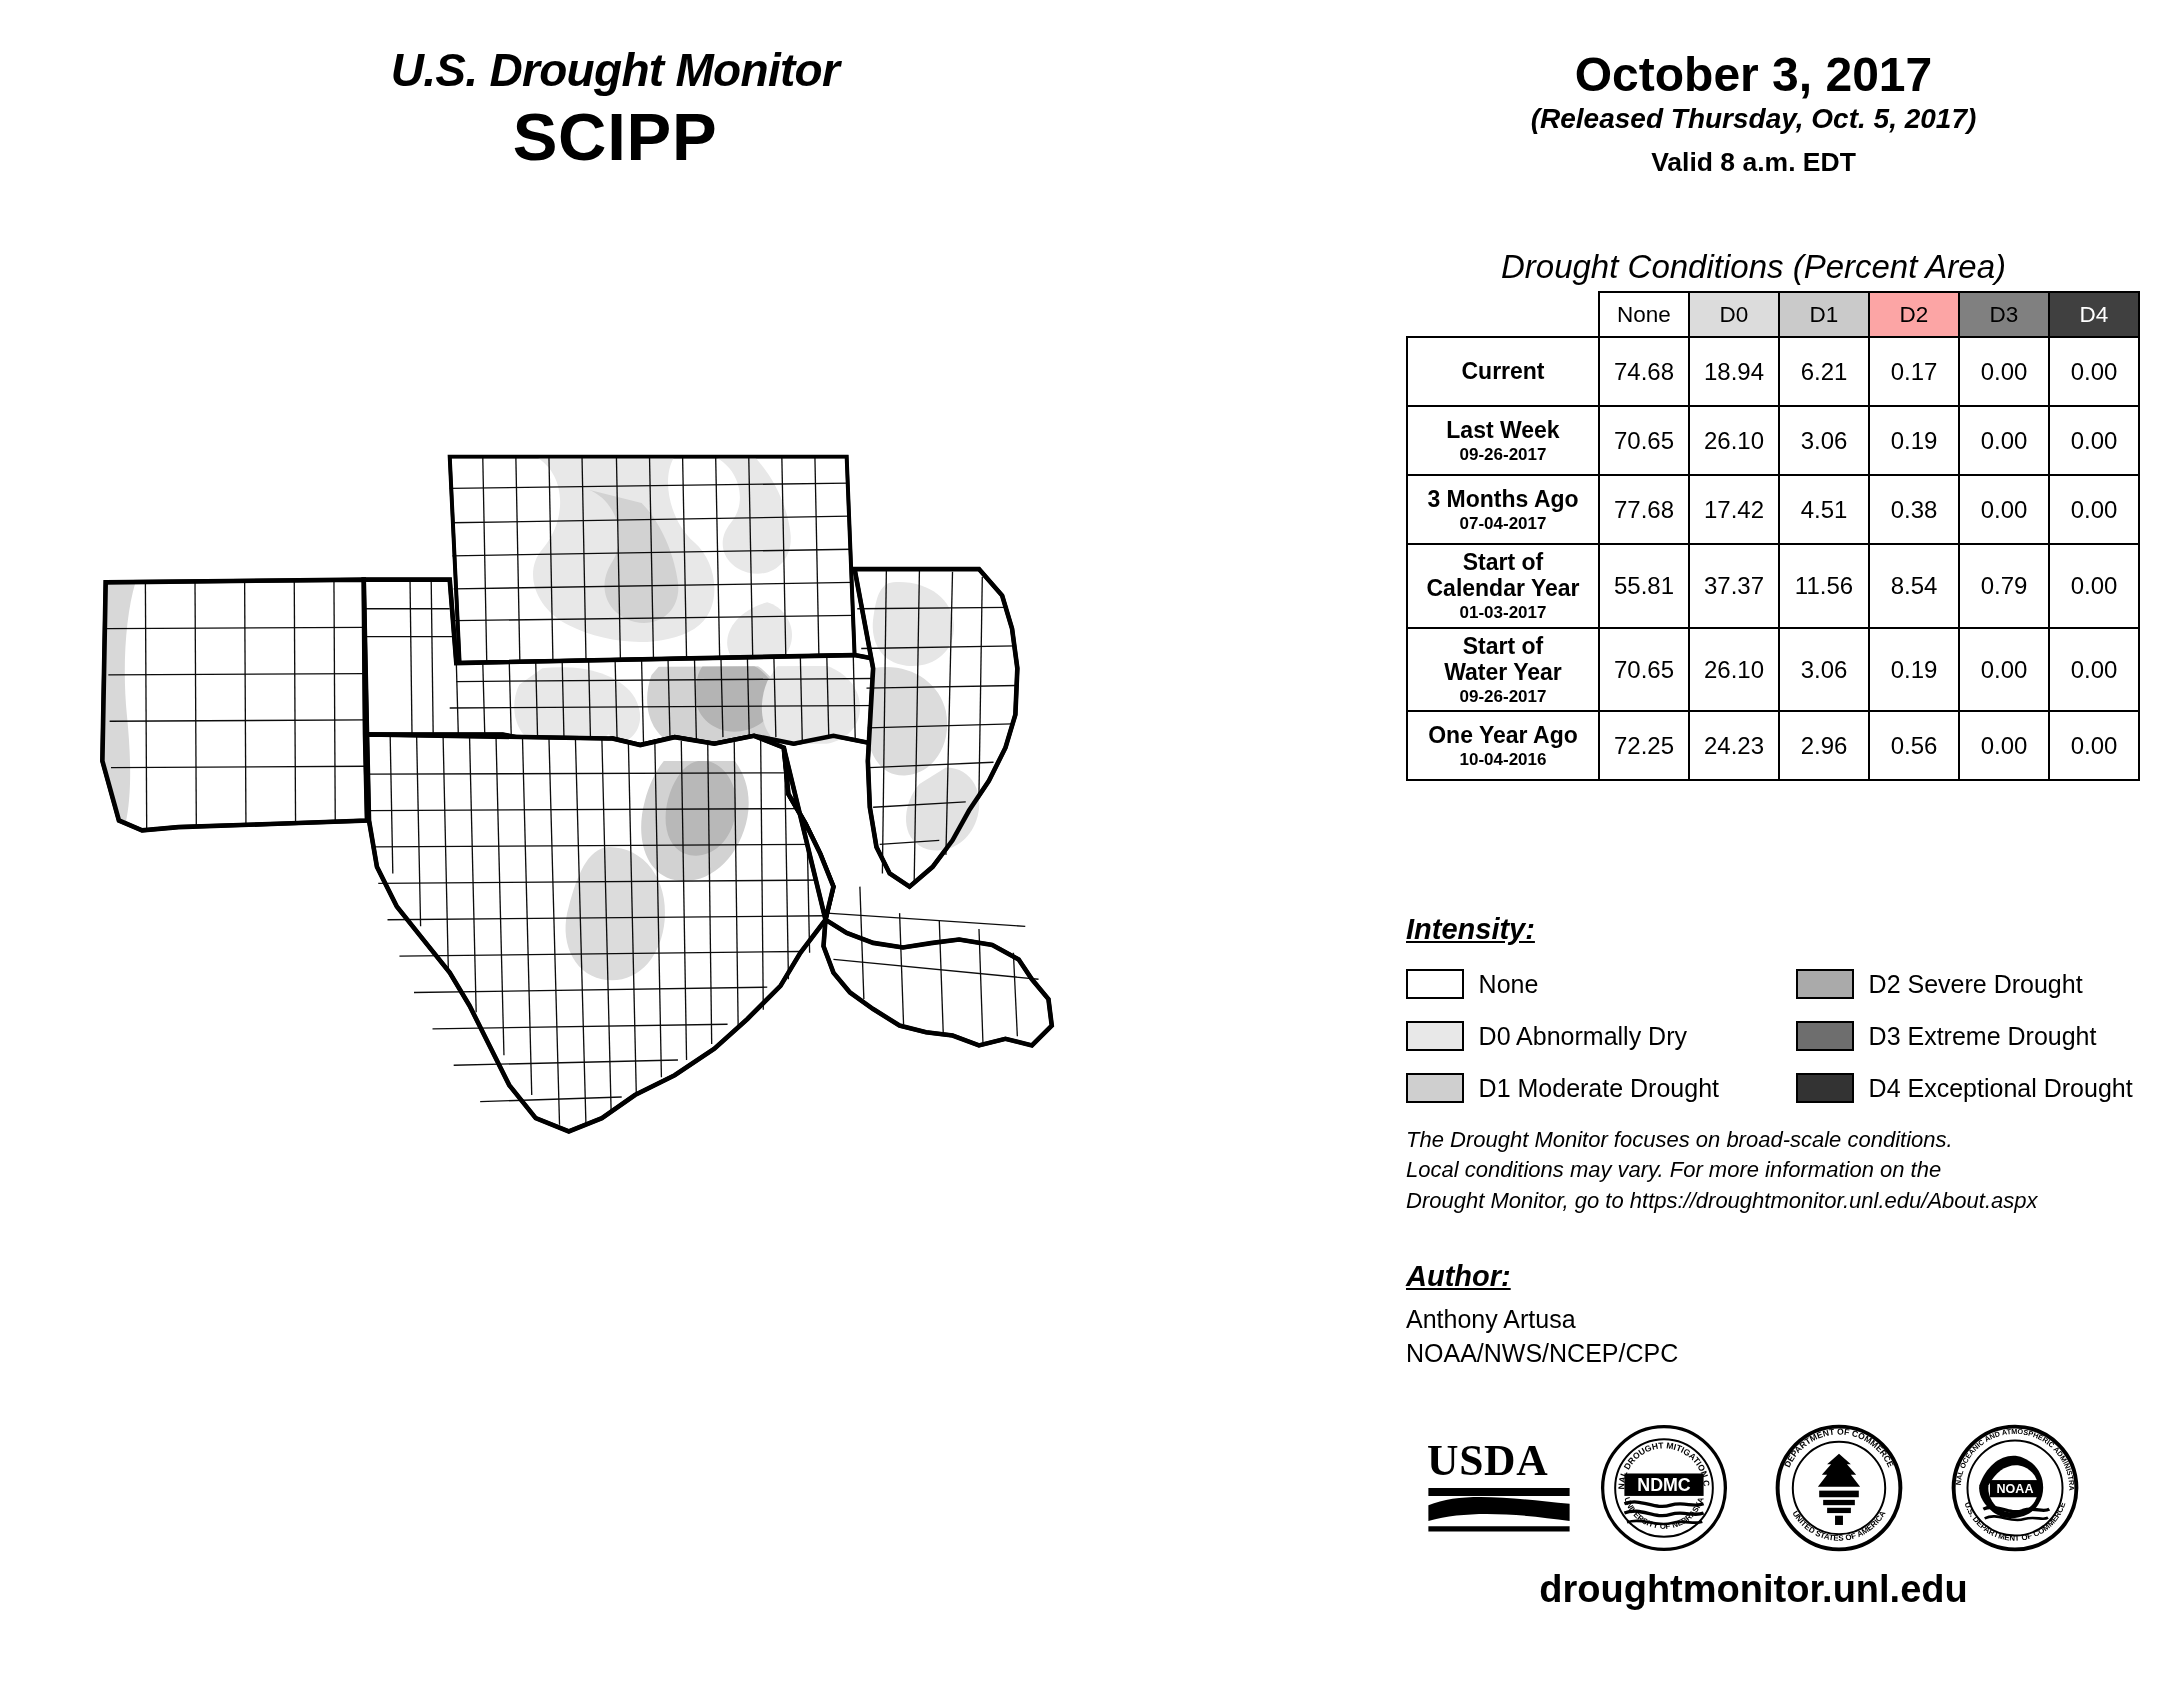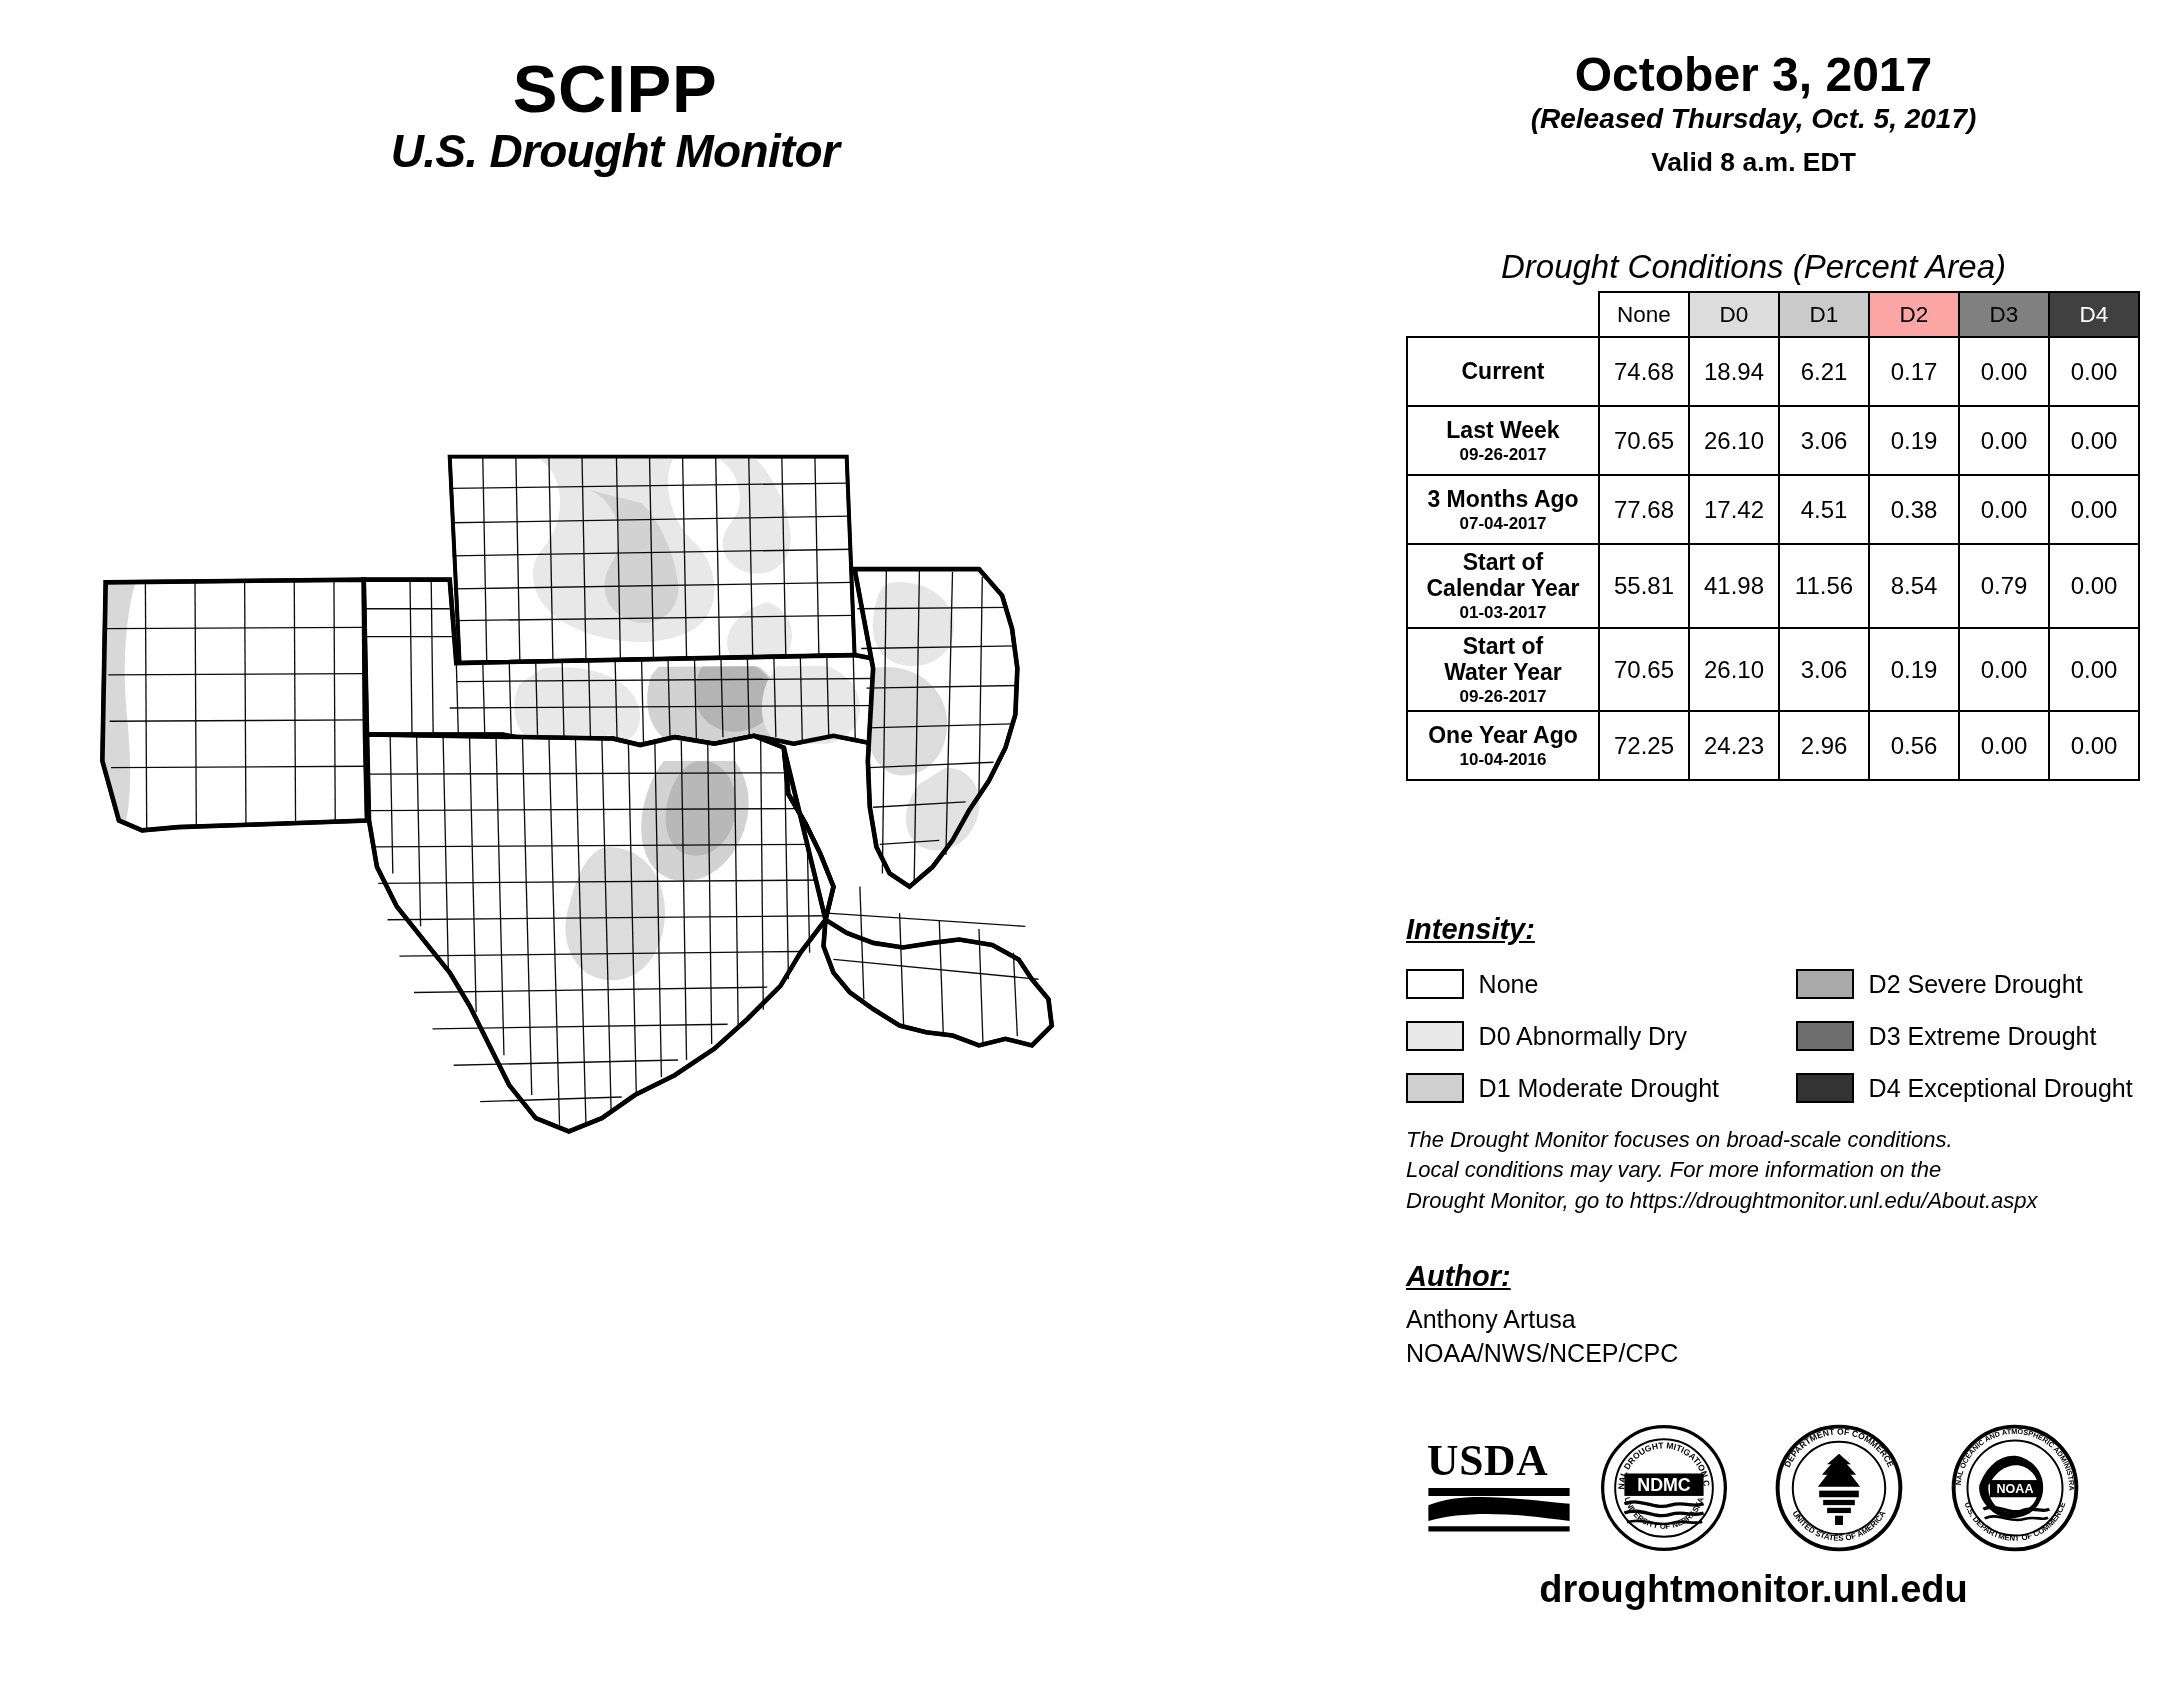--- a/index.html
+++ b/index.html
@@ -217,22 +217,22 @@
   }
 </style>
 </head>
 <body>
 
 <div id="page">
 
   <div id="left-panel">
 
     <div id="title-block">
+      <div id="title-main">U.S. Drought Monitor</div>
       <div id="title-sub">SCIPP</div>
-      <div id="title-main">U.S. Drought Monitor</div>
     </div>
 
     <div id="map-wrap">
       <svg id="map-svg" viewBox="0 0 1860 1640">
         <defs>
           <clipPath id="clipKS">
             <path d="M540 0 L1200 0 L1200 330 L880 335 L560 340 Z"></path>
           </clipPath>
           <clipPath id="clipOK">
             <path d="M420 330 L1190 326 L1250 330 L1260 430 L1200 470 L1140 455 L1060 470 L980 455 L900 470 L840 460 L800 430 L760 455 L700 450 L640 430 L560 430 L480 430 L425 430 Z"></path>
@@ -484,21 +484,21 @@
           <td class="val">0.00</td>
           <td class="val">0.00</td>
         </tr>
         <tr>
           <td class="rowlabel">
             <span class="rl-main">Start of</span>
             <span class="rl-main">Calendar Year</span>
             <span class="rl-date">01-03-2017</span>
           </td>
           <td class="val">55.81</td>
-          <td class="val">41.98</td>
+          <td class="val">37.37</td>
           <td class="val">11.56</td>
           <td class="val">8.54</td>
           <td class="val">0.79</td>
           <td class="val">0.00</td>
         </tr>
         <tr>
           <td class="rowlabel">
             <span class="rl-main">Start of</span>
             <span class="rl-main">Water Year</span>
             <span class="rl-date">09-26-2017</span>

